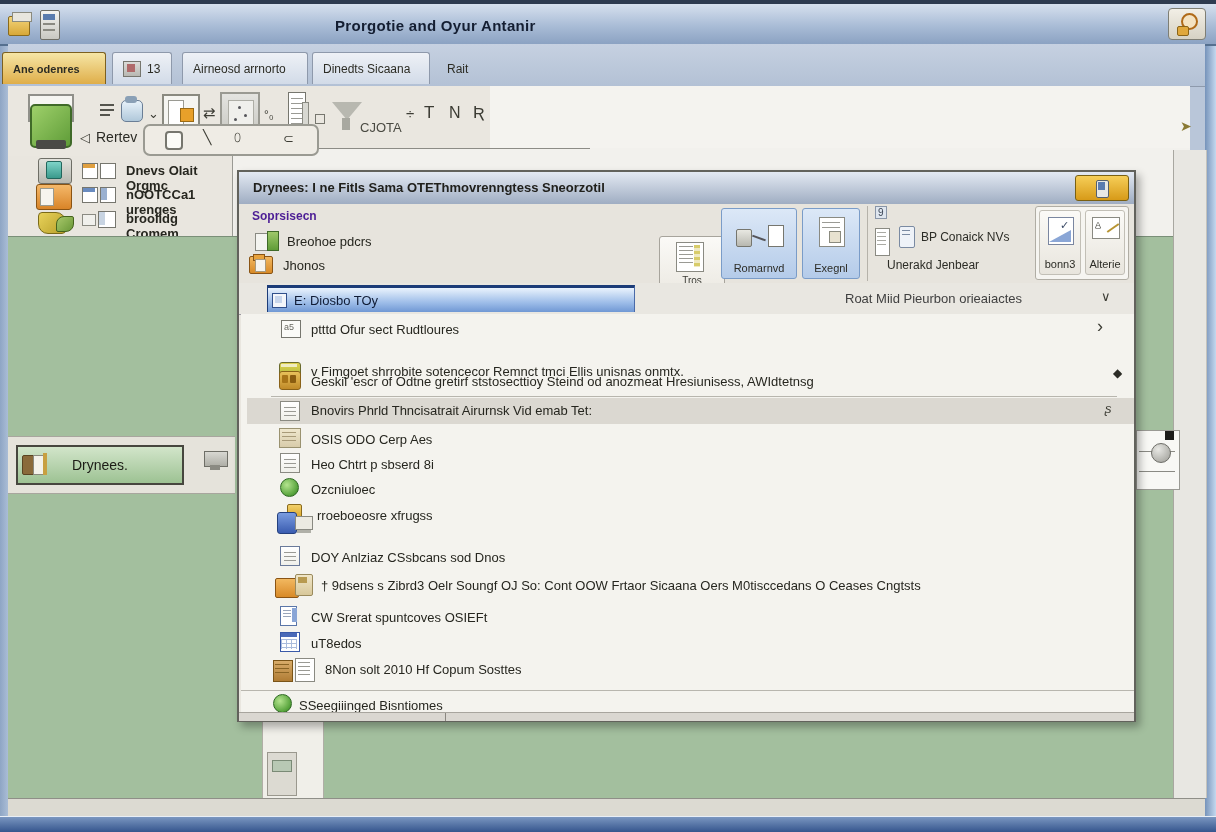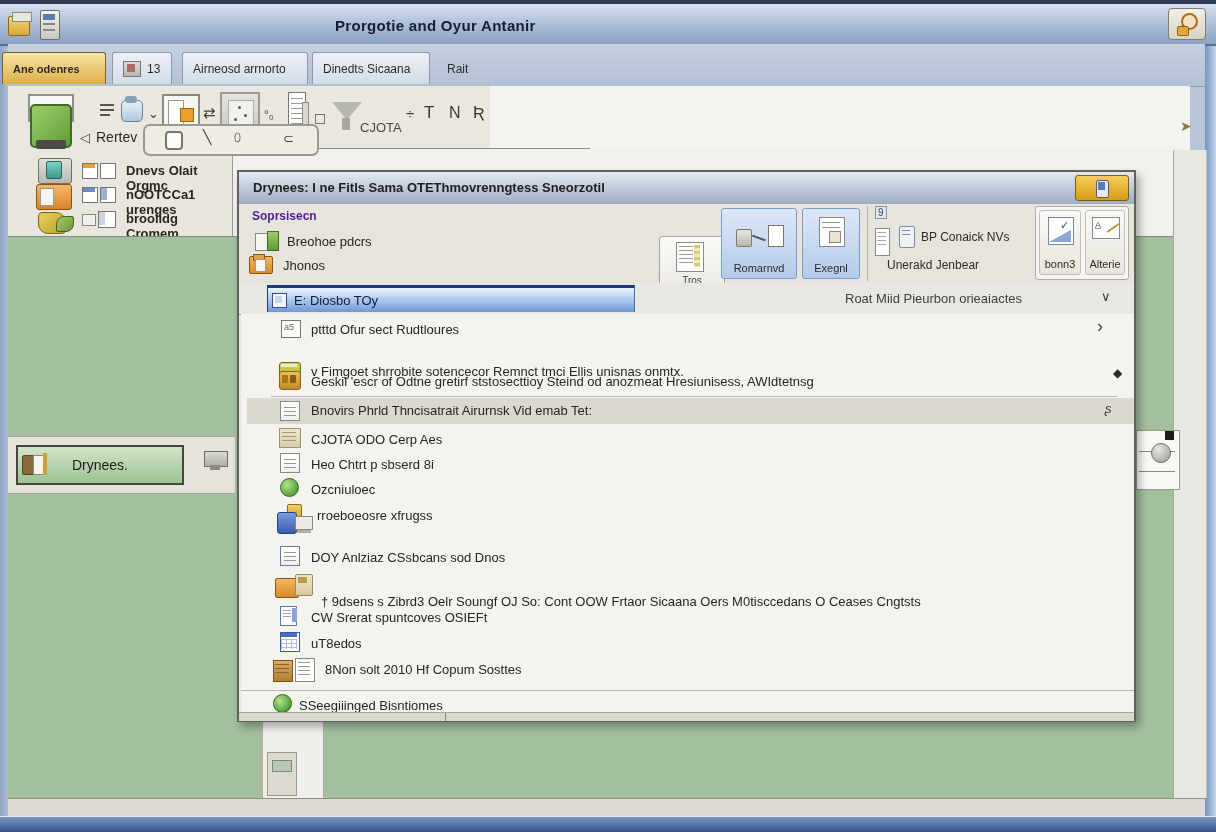--- a/index.html
+++ b/index.html
@@ -370,21 +370,21 @@
           </span>
         <span class="txt" style="top:5px;">Bnovirs Phrld Thncisatrait Airurnsk Vid emab Tet:</span>
         <span class="abs" style="left:858px;top:3px;font-size:13px;font-style:italic;color:#3c3c34;">ʂ</span>
       </div>
 
       <div class="lrow" style="top:114px;">
         <span class="ic" style="left:32px;top:0;width:22px;height:20px;">
           <i style="left:0;top:0;width:20px;height:18px;background:linear-gradient(#efe7cd,#d8ccaa);border:1px solid #9a9270;"></i>
           <i style="left:3px;top:4px;width:14px;height:9px;background:repeating-linear-gradient(180deg,#a89a78 0 1px,transparent 1px 4px);"></i>
         </span>
-        <span class="txt">CJOTA ODO Cerp Aes</span>
+        <span class="txt">OSIS ODO Cerp Aes</span>
       </div>
 
       <div class="lrow" style="top:139px;">
         <span class="ic ic-lines" style="left:33px;top:0;">
             <i></i>
           </span>
         <span class="txt">Heo Chtrt p sbserd 8i</span>
       </div>
 
       <div class="lrow" style="top:164px;">
@@ -408,21 +408,21 @@
           </span>
         <span class="txt">DOY Anlziaz CSsbcans sod Dnos</span>
       </div>
 
       <div class="lrow" style="top:260px;height:30px;">
         <span class="ic" style="left:28px;top:0;width:40px;height:26px;">
           <i style="left:0;top:4px;width:22px;height:18px;background:linear-gradient(#f2b860,#d88a28);border:1px solid #8a5414;border-radius:2px;"></i>
           <i style="left:20px;top:0;width:16px;height:20px;background:linear-gradient(#f0e6c8,#d8c89a);border:1px solid #9a8a5c;border-radius:2px;"></i>
           <i style="left:23px;top:3px;width:9px;height:6px;background:#b89a50;"></i>
         </span>
-        <span class="txt" style="left:74px;margin-top:16px;">† 9dsens s Zibrd3 Oelr Soungf OJ So: Cont OOW Frtaor Sicaana Oers M0tisccedans O Ceases Cngtsts</span>
+        <span class="txt" style="left:74px;">† 9dsens s Zibrd3 Oelr Soungf OJ So: Cont OOW Frtaor Sicaana Oers M0tisccedans O Ceases Cngtsts</span>
       </div>
 
       <div class="lrow" style="top:292px;">
         <span class="ic" style="left:33px;top:0;width:20px;height:20px;">
           <i style="left:0;top:0;width:15px;height:18px;background:#fff;border:1px solid #5a76a8;"></i>
           <i style="left:12px;top:2px;width:5px;height:14px;background:#8aa6d6;"></i>
           <i style="left:3px;top:4px;width:8px;height:8px;background:repeating-linear-gradient(180deg,#9aa6ba 0 1px,transparent 1px 3px);"></i>
         </span>
         <span class="txt">CW Srerat spuntcoves OSIEFt</span>
       </div>

